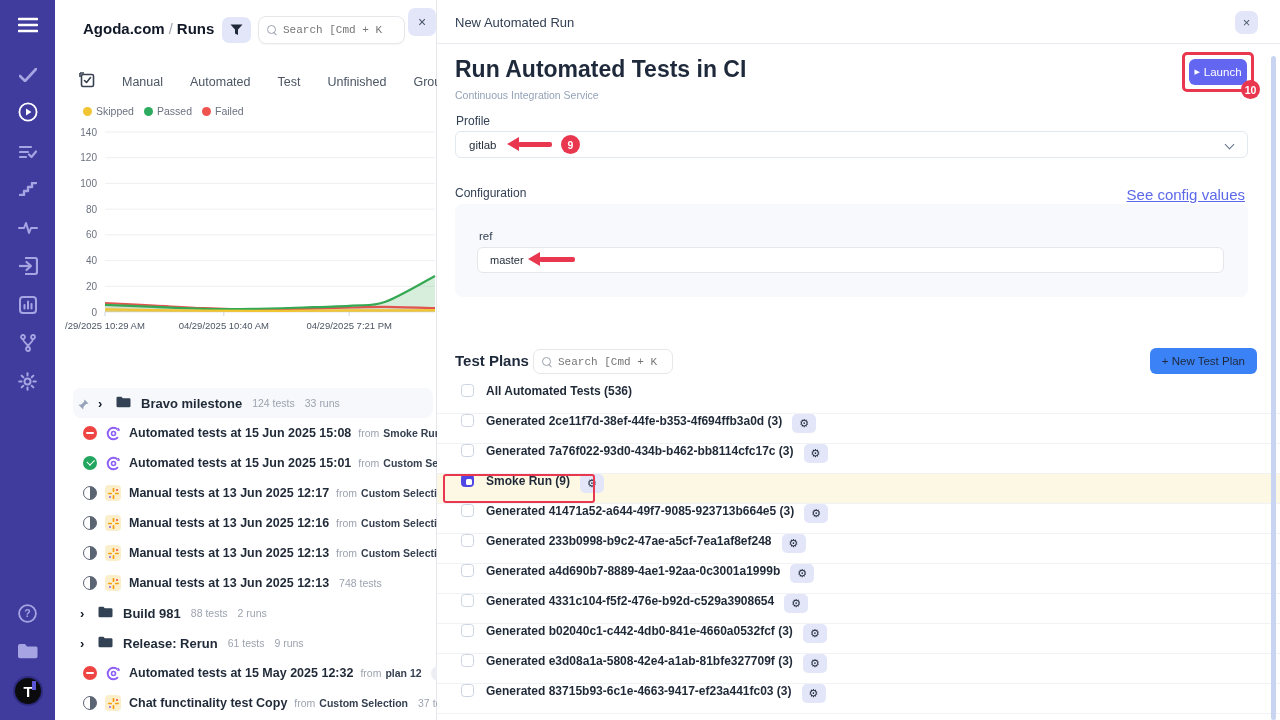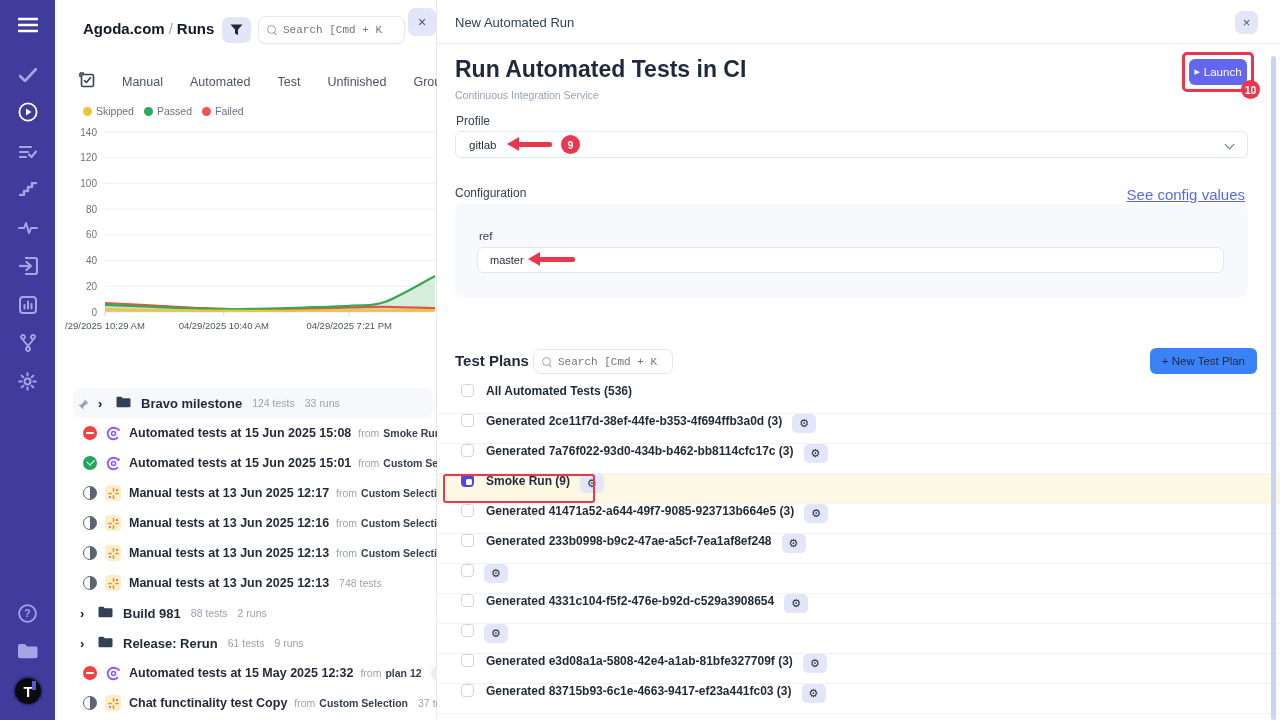--- a/index.html
+++ b/index.html
@@ -540,33 +540,35 @@
       </div>
       <div class="tp-row">
         <span class="cb"></span>
         <span class="tp-label">Generated 233b0998-b9c2-47ae-a5cf-7ea1af8ef248</span>
         <span class="gear-chip">
           <span>⚙</span>
         </span>
       </div>
       <div class="tp-row">
         <span class="cb"></span>
+        <span class="tp-label">Generated a4d690b7-8889-4ae1-92aa-0c3001a1999b</span>
         <span class="gear-chip">
           <span>⚙</span>
         </span>
       </div>
       <div class="tp-row">
         <span class="cb"></span>
         <span class="tp-label">Generated 4331c104-f5f2-476e-b92d-c529a3908654</span>
         <span class="gear-chip">
           <span>⚙</span>
         </span>
       </div>
       <div class="tp-row">
         <span class="cb"></span>
+        <span class="tp-label">Generated b02040c1-c442-4db0-841e-4660a0532fcf (3)</span>
         <span class="gear-chip">
           <span>⚙</span>
         </span>
       </div>
       <div class="tp-row">
         <span class="cb"></span>
         <span class="tp-label">Generated e3d08a1a-5808-42e4-a1ab-81bfe327709f (3)</span>
         <span class="gear-chip">
           <span>⚙</span>
         </span>

